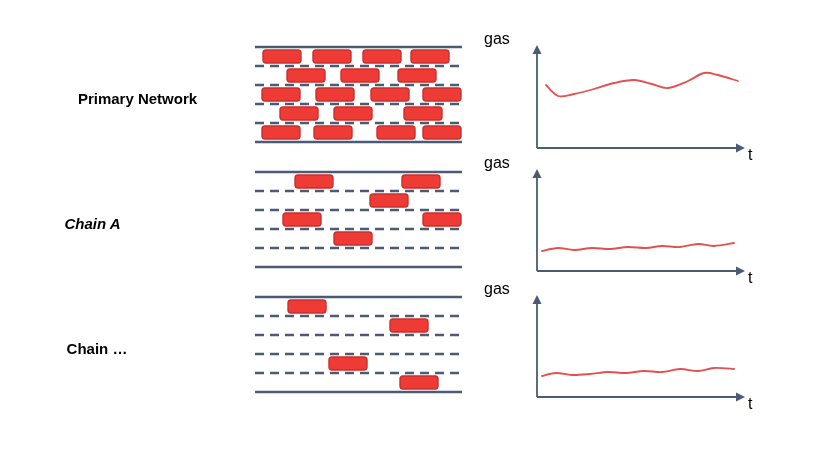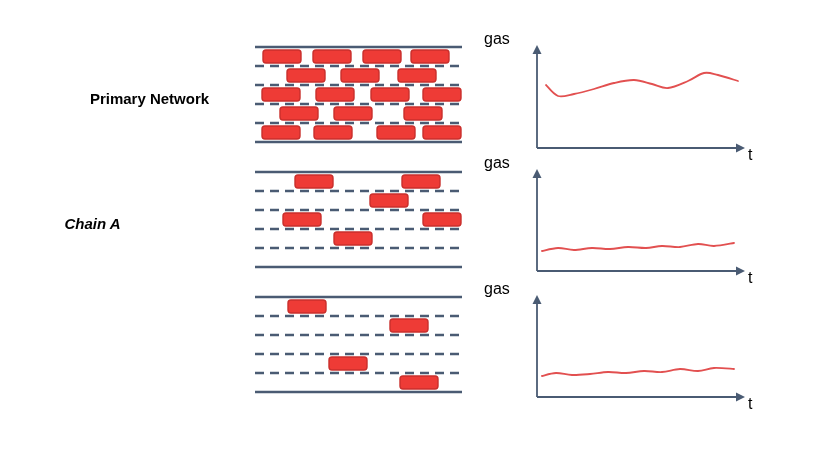--- a/index.html
+++ b/index.html
@@ -11,32 +11,33 @@
     overflow:hidden;
   }
   .row-label{
     position:absolute;
     font-weight:bold;
     font-size:15px;
     color:#000;
     text-align:center;
     white-space:nowrap;
   }
-  .lbl-0{left:42px;top:90px;width:215px;}
+  .lbl-0{left:30px;top:90px;width:215px;}
   .lbl-1{left:25px;top:215px;width:135px;font-style:italic;}
   .lbl-2{left:28px;top:340px;width:138px;}
   svg.diagram{position:absolute;left:0;top:0;}
   svg text{font-family:"Liberation Sans",sans-serif;}
 </style>
 </head>
 <body>
 
 <div class="canvas">
   <div class="row-label lbl-0">Primary Network</div>
   <div class="row-label lbl-1">Chain A</div>
+  <div class="row-label lbl-2">Chain …</div>
   <svg id="diagram" class="diagram" width="827" height="465" viewBox="0 0 827 465">
       <g>
         <line x1="255" y1="47" x2="462" y2="47" stroke="#4a5b73" stroke-width="2.5"></line>
         <line x1="255" y1="142" x2="462" y2="142" stroke="#4a5b73" stroke-width="2.5"></line>
         <line x1="255" y1="66" x2="462" y2="66" stroke="#4a5b73" stroke-width="2.5" stroke-dasharray="9 6"></line>
         <line x1="255" y1="85" x2="462" y2="85" stroke="#4a5b73" stroke-width="2.5" stroke-dasharray="9 6"></line>
         <line x1="255" y1="104" x2="462" y2="104" stroke="#4a5b73" stroke-width="2.5" stroke-dasharray="9 6"></line>
         <line x1="255" y1="123" x2="462" y2="123" stroke="#4a5b73" stroke-width="2.5" stroke-dasharray="9 6"></line>
         <rect x="263" y="50" width="38" height="13" rx="3" fill="#ee3b36" stroke="#c92f2c" stroke-width="1.4"></rect>
         <rect x="313" y="50" width="38" height="13" rx="3" fill="#ee3b36" stroke="#c92f2c" stroke-width="1.4"></rect>

